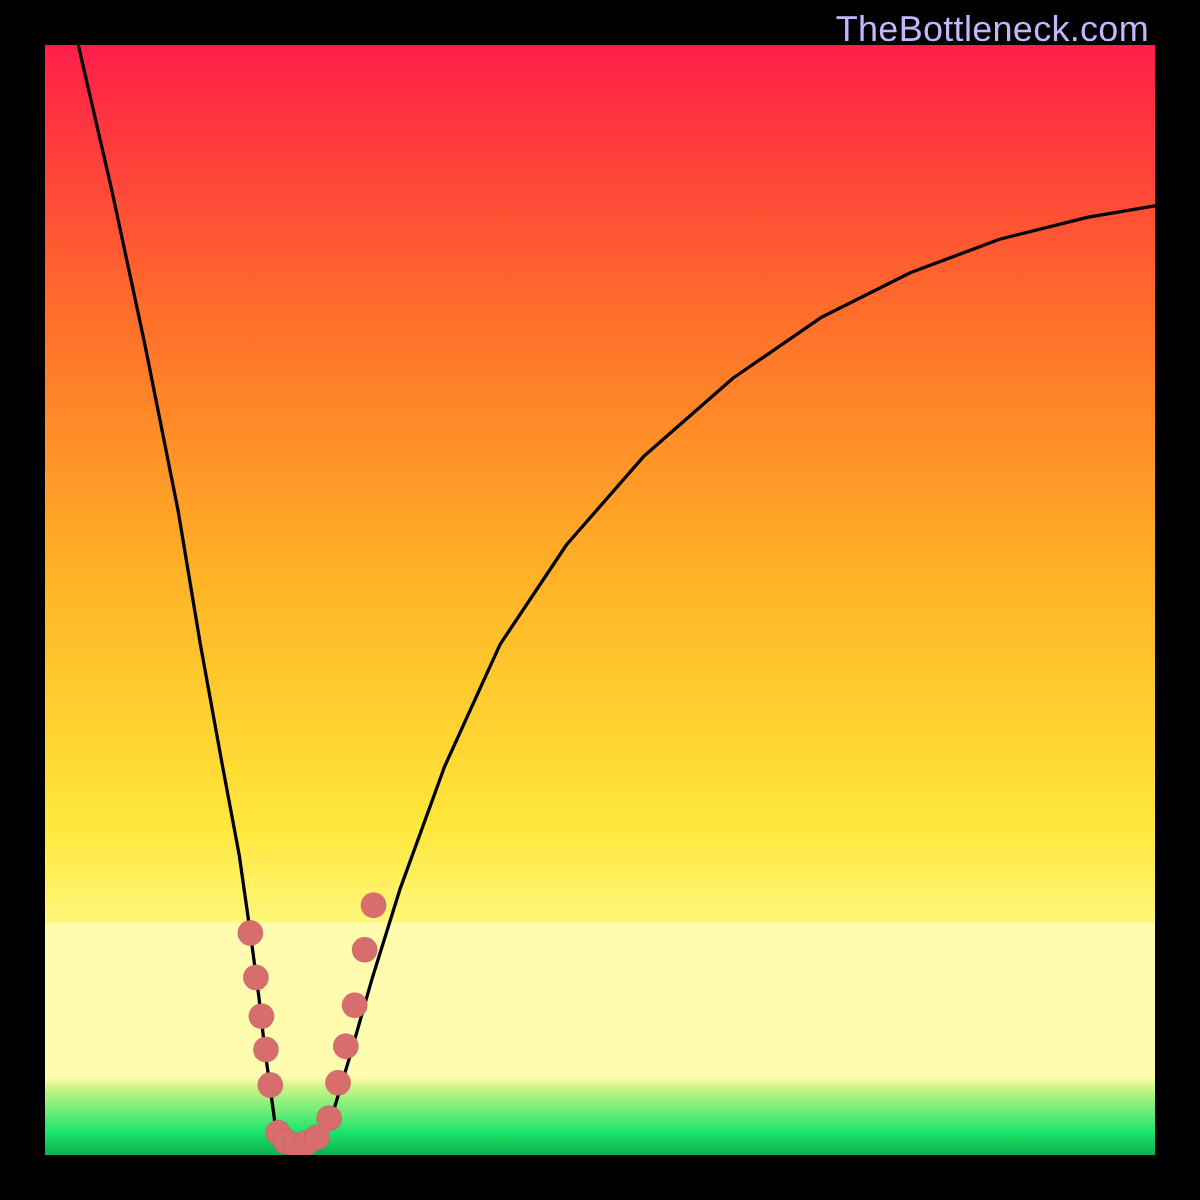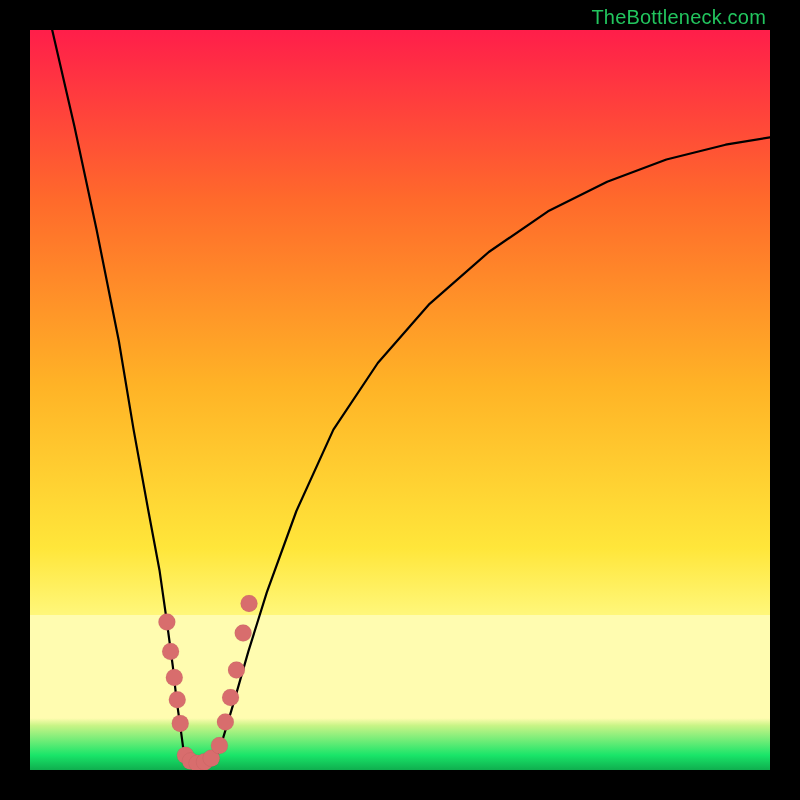--- a/index.html
+++ b/index.html
@@ -26,22 +26,22 @@
     overflow: hidden;
   }
   .gradient {
     position: absolute;
     inset: 0;
   }
   .watermark {
     position: absolute;
     top: 6px;
     right: 34px;
-    color: #22c55e;
-    font-size: 20px;
+    color: #c4b5fd;
+    font-size: 24px;
     font-weight: 500;
     letter-spacing: 0.2px;
     user-select: none;
   }
   svg.curves {
     position: absolute;
     inset: 0;
   }
   .dot {
     fill: #d86d6d;

